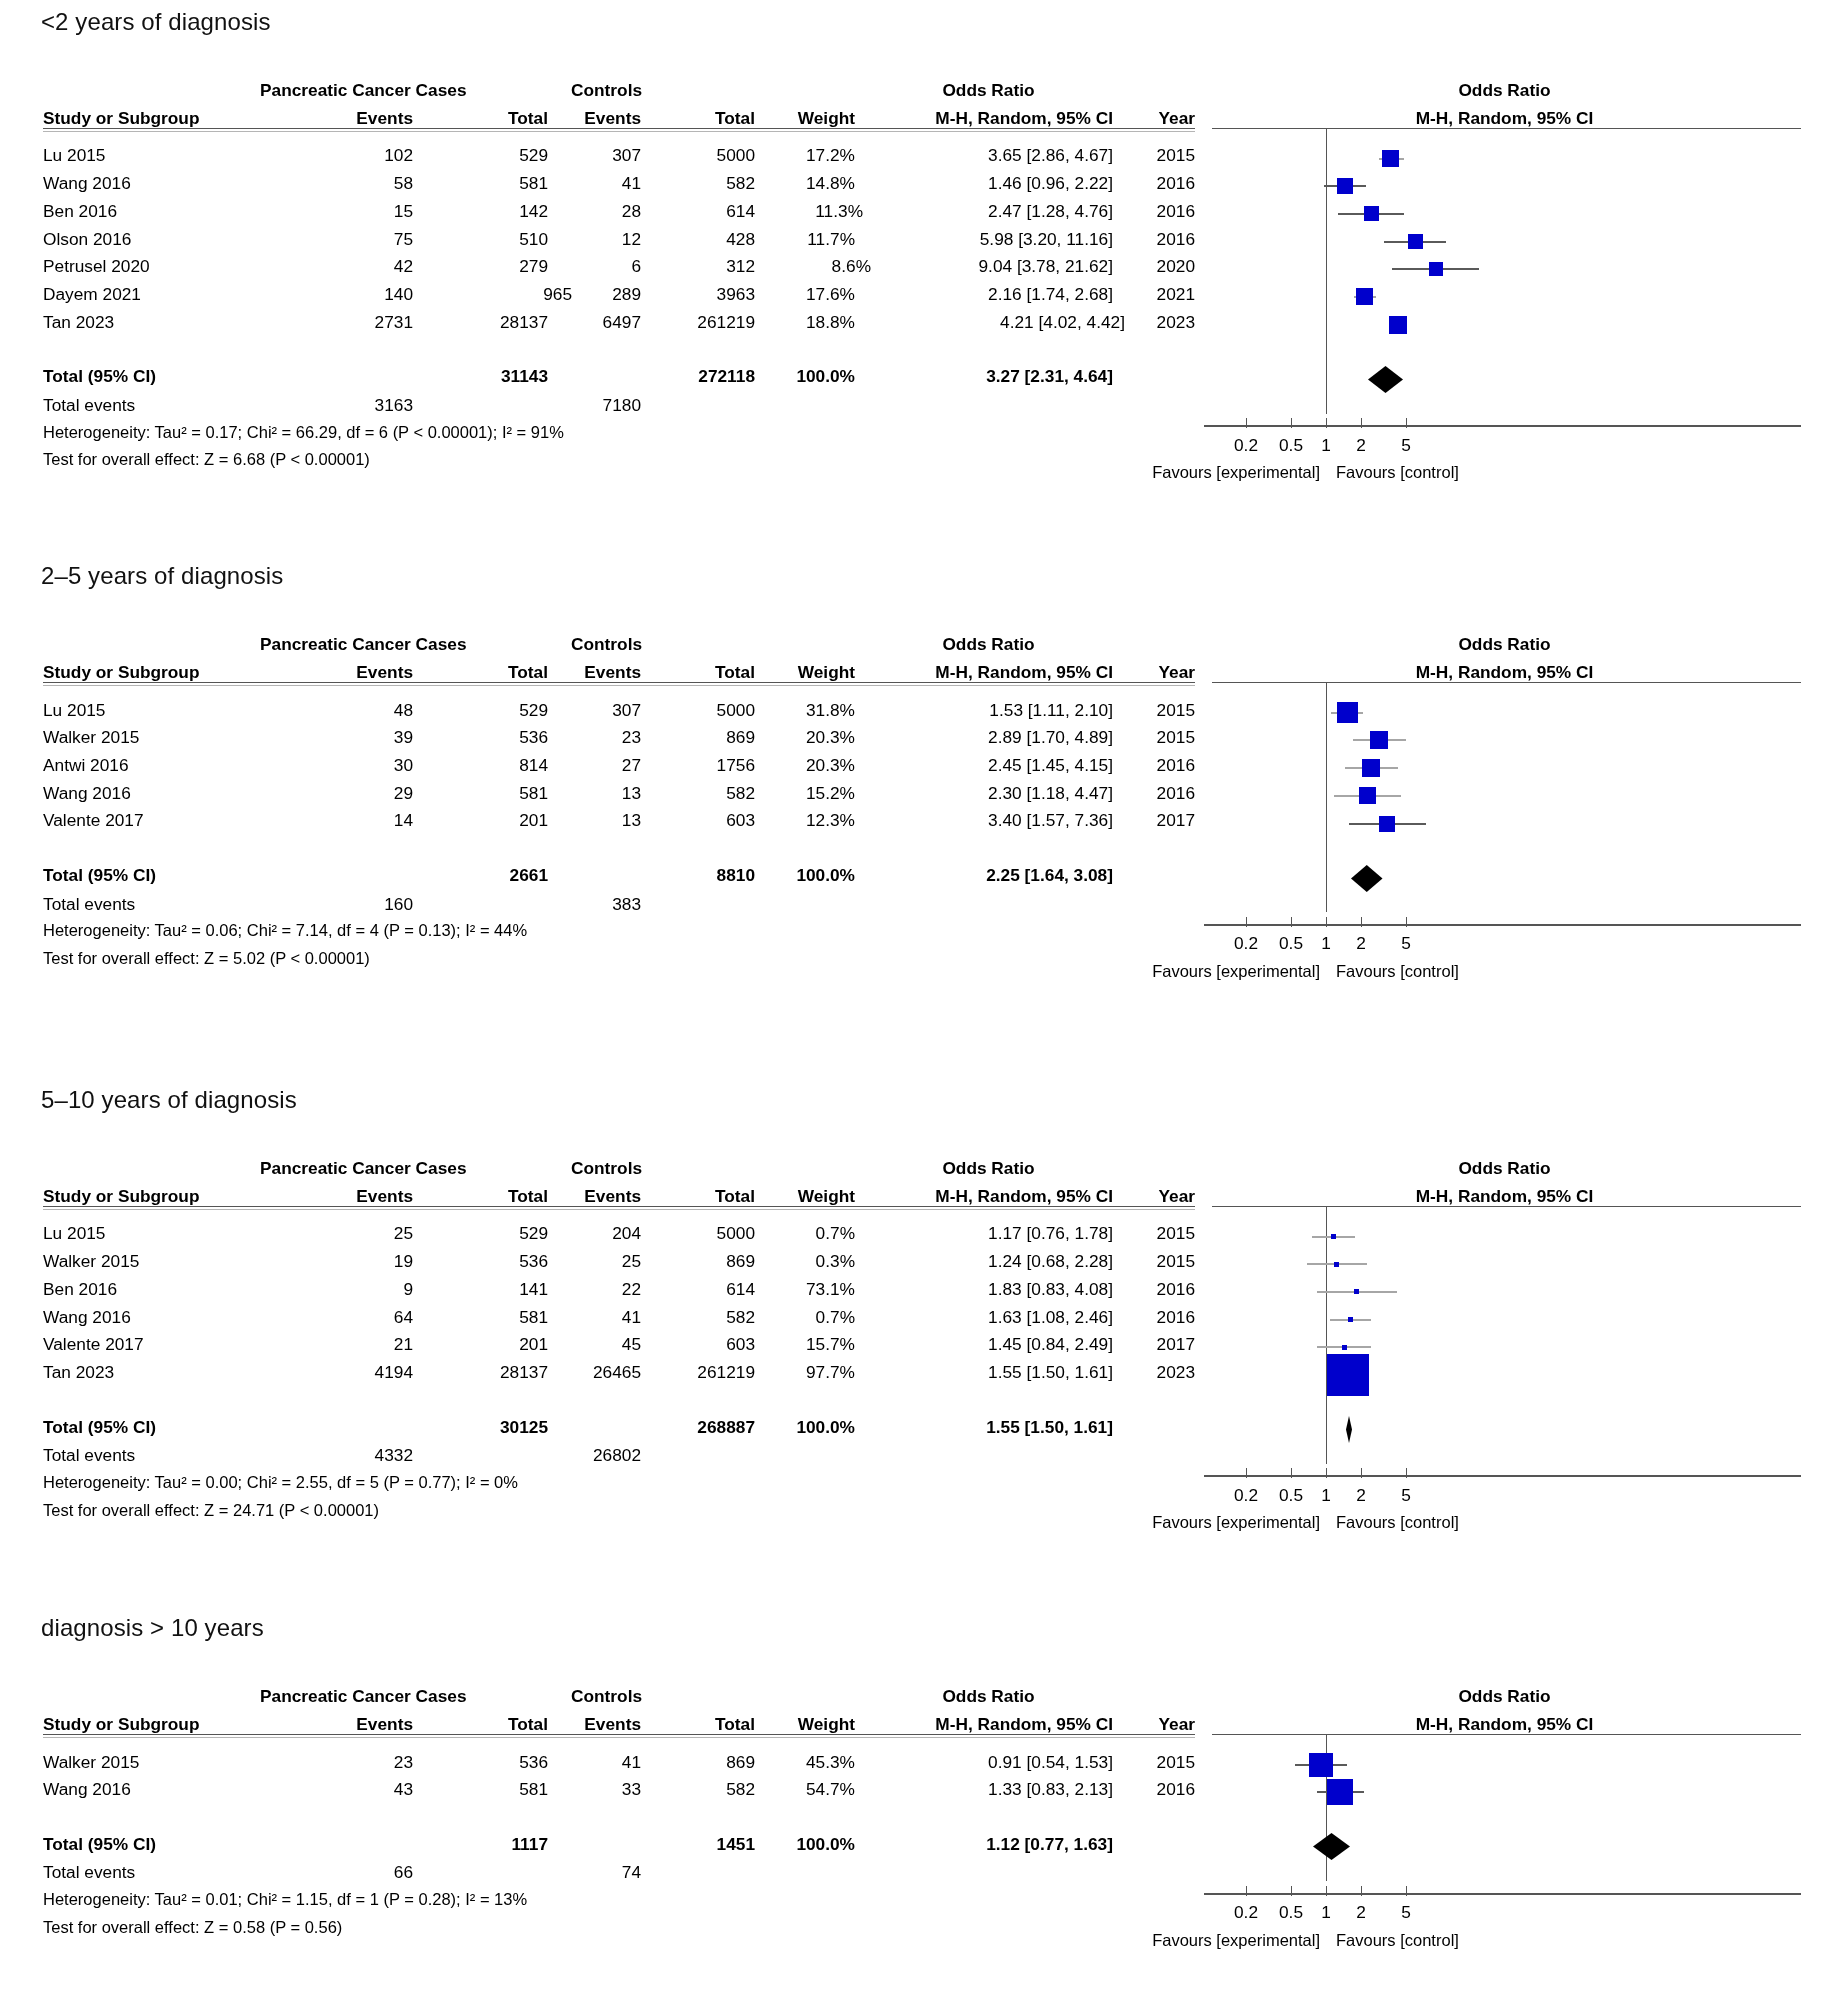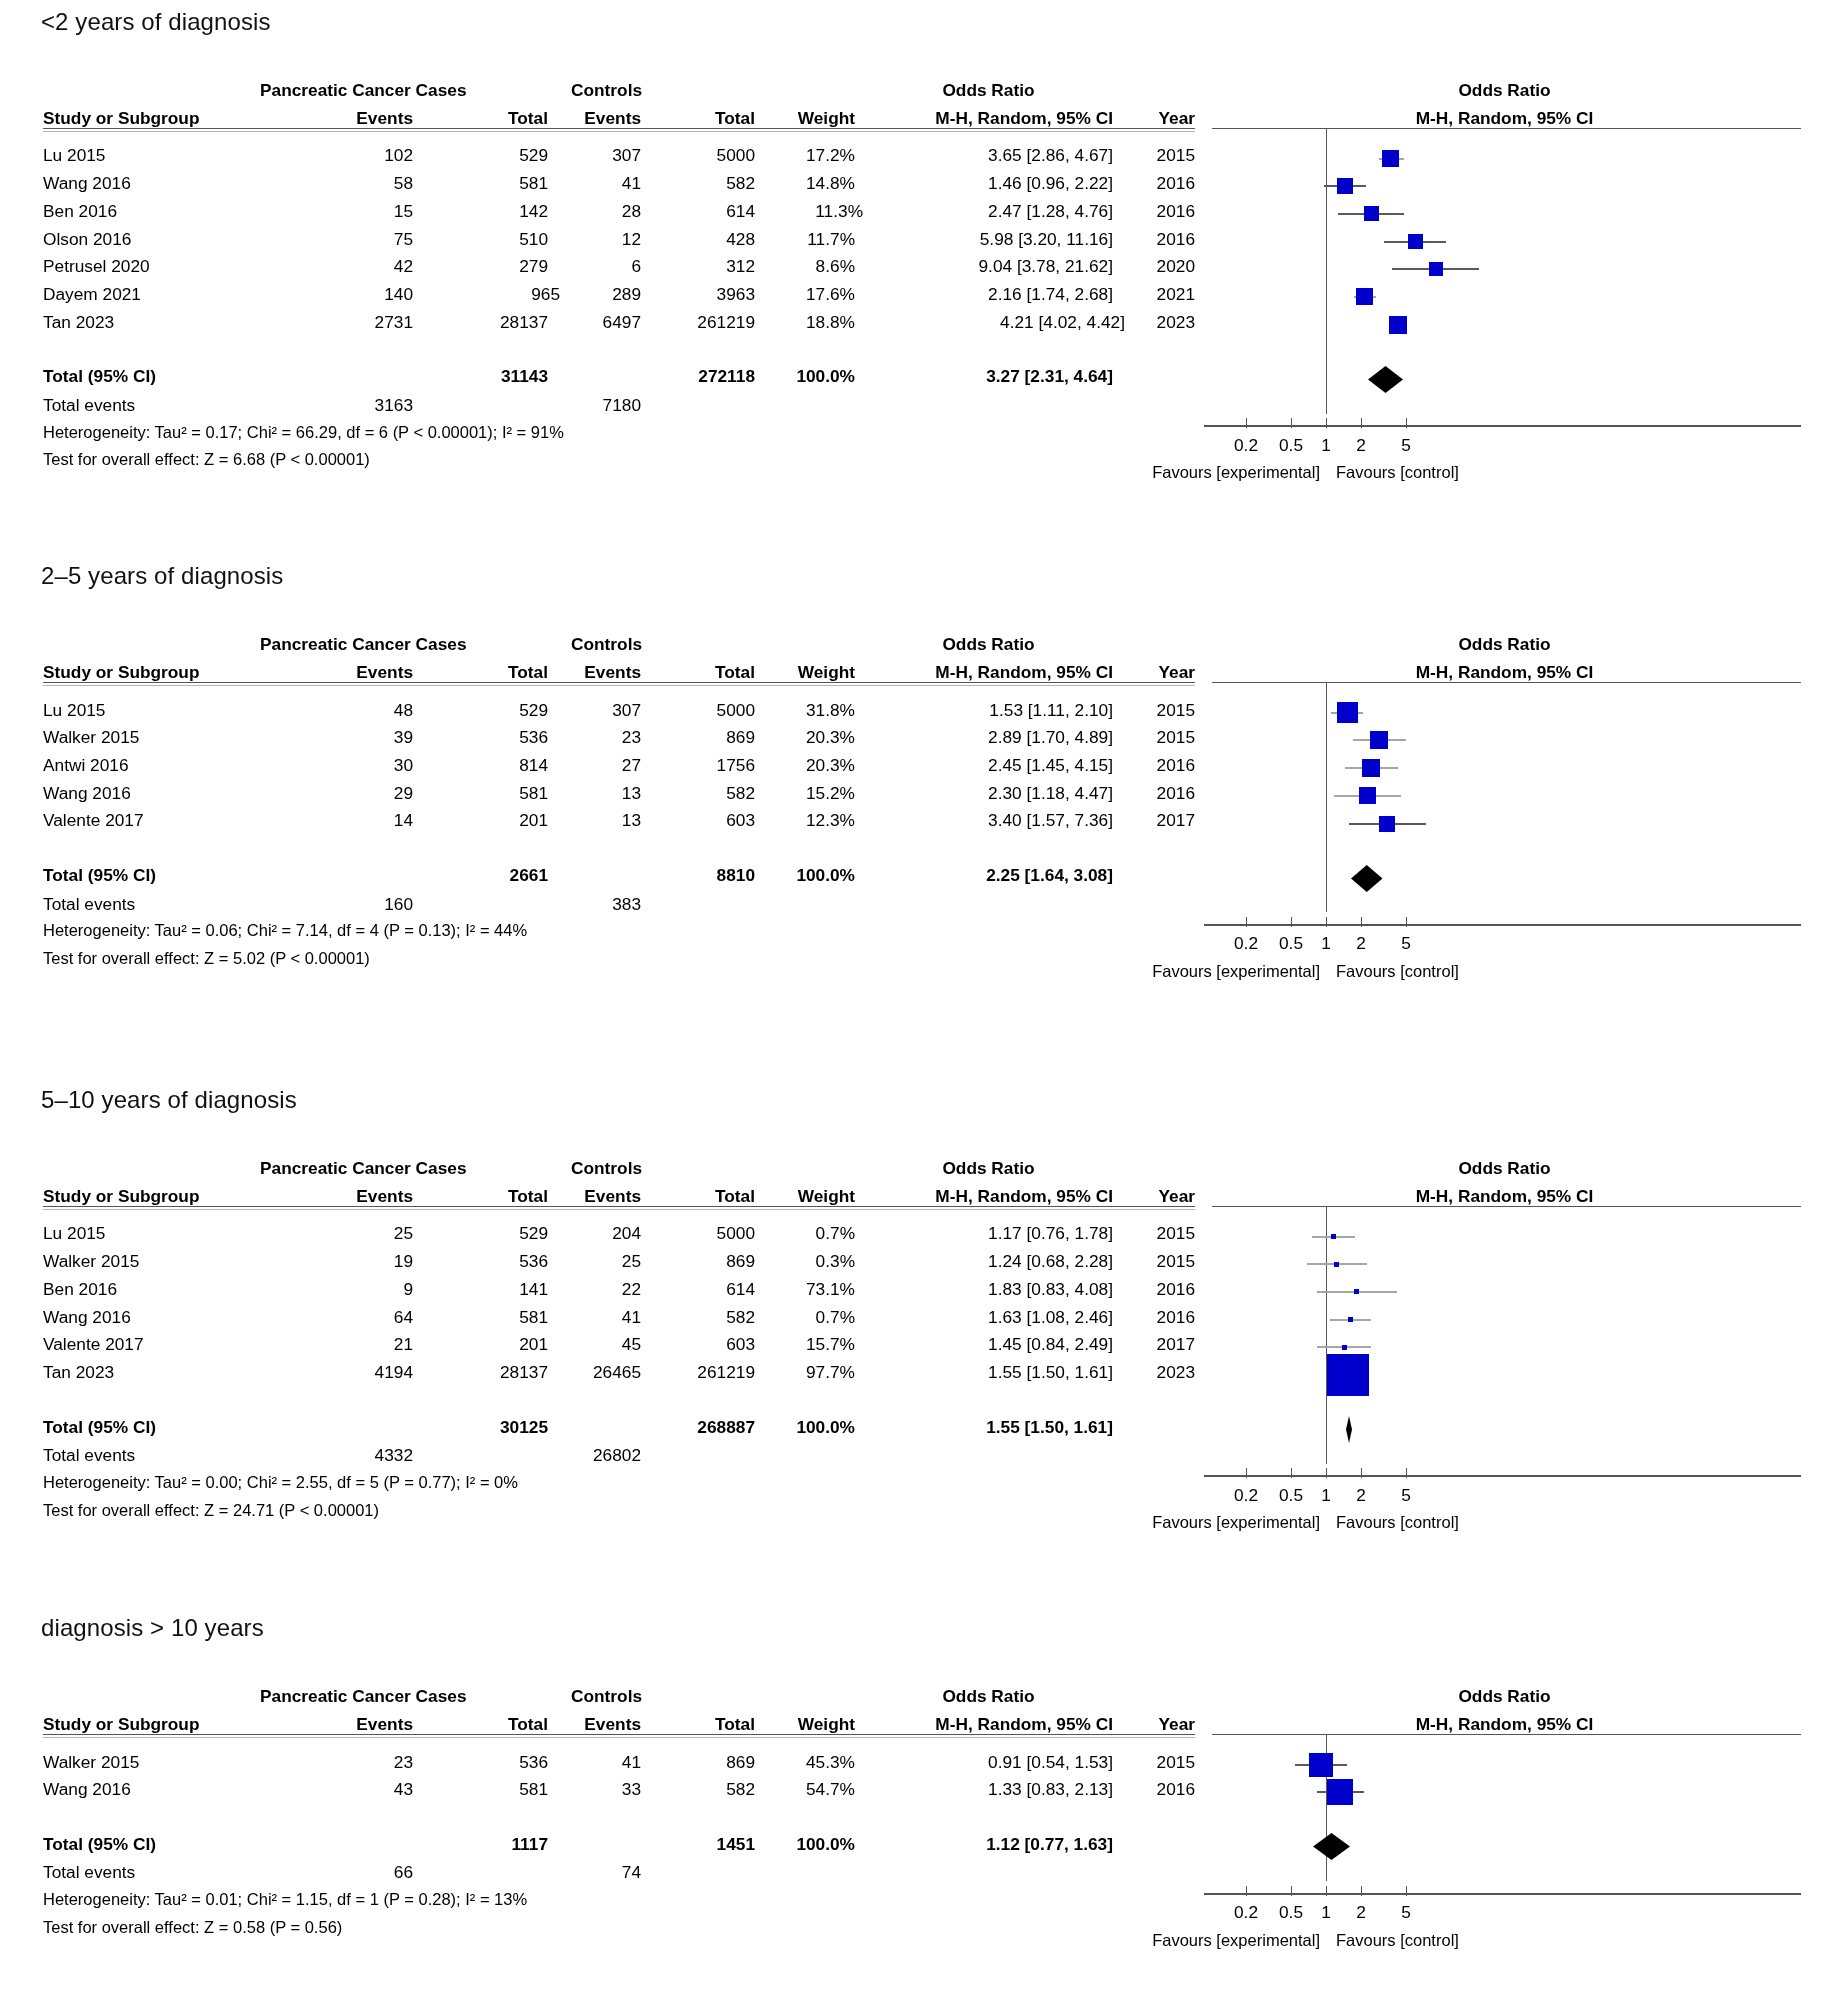--- a/index.html
+++ b/index.html
@@ -104,30 +104,30 @@
         <div class="cell r" style="left: 0px; top: 229px; width: 1195px;">2016</div>
       </div>
       <div class="ciline" style="left: 1384px; top: 241px; width: 62px;"></div>
       <div class="box" style="left: 1408px; top: 234px; width: 15.2px; height: 15.2px;"></div>
       <div>
         <div class="cell" style="left: 43px; top: 256px;">Petrusel 2020</div>
         <div class="cell r" style="left: 0px; top: 256px; width: 413px;">42</div>
         <div class="cell r" style="left: 0px; top: 256px; width: 548px;">279</div>
         <div class="cell r" style="left: 0px; top: 256px; width: 641px;">6</div>
         <div class="cell r" style="left: 0px; top: 256px; width: 755px;">312</div>
-        <div class="cell r" style="left: 0px; top: 256px; width: 855px;">8.6%</div>
+        <div class="cell r" style="left: 16px; top: 256px; width: 855px;">8.6%</div>
         <div class="cell r" style="left: 0px; top: 256px; width: 1113px;">9.04 [3.78, 21.62]</div>
         <div class="cell r" style="left: 0px; top: 256px; width: 1195px;">2020</div>
       </div>
       <div class="ciline" style="left: 1392px; top: 268px; width: 87px;"></div>
       <div class="box" style="left: 1429px; top: 262px; width: 14px; height: 14px;"></div>
       <div>
         <div class="cell" style="left: 43px; top: 284px;">Dayem 2021</div>
         <div class="cell r" style="left: 0px; top: 284px; width: 413px;">140</div>
-        <div class="cell r" style="left: 12px; top: 284px; width: 548px;">965</div>
+        <div class="cell r" style="left: 0px; top: 284px; width: 548px; padding-left: 24px;">965</div>
         <div class="cell r" style="left: 0px; top: 284px; width: 641px;">289</div>
         <div class="cell r" style="left: 0px; top: 284px; width: 755px;">3963</div>
         <div class="cell r" style="left: 0px; top: 284px; width: 855px;">17.6%</div>
         <div class="cell r" style="left: 0px; top: 284px; width: 1113px;">2.16 [1.74, 2.68]</div>
         <div class="cell r" style="left: 0px; top: 284px; width: 1195px;">2021</div>
       </div>
       <div class="ciline lt" style="left: 1354px; top: 296px; width: 21.6px;"></div>
       <div class="box" style="left: 1356px; top: 288px; width: 17.3px; height: 17.3px;"></div>
       <div>
         <div class="cell" style="left: 43px; top: 312px;">Tan 2023</div>

